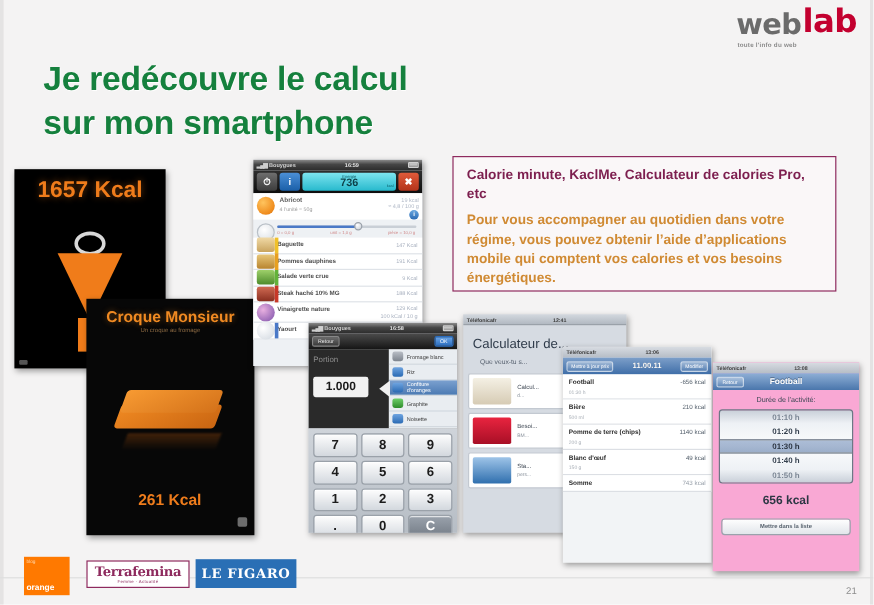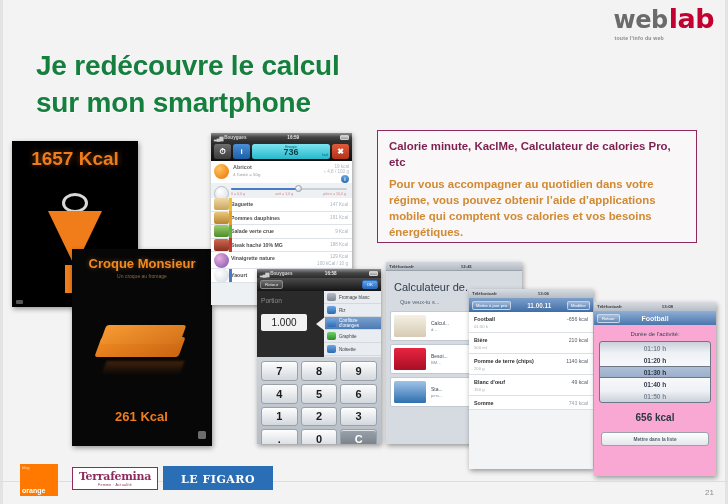--- a/index.html
+++ b/index.html
@@ -187,21 +187,21 @@
   .kp-nav { height: 13px; background: linear-gradient(#4b4b4b,#151515);
             display:flex; align-items:center; justify-content:space-between; padding:0 3px; }
   .kp-back { font-size:4.4px; color:#e7e7e7; background:linear-gradient(#6d6d6d,#3a3a3a);
              border:0.5px solid #888; border-radius:2px; padding:1px 4px; }
   .kp-done { font-size:4.4px; color:#fff; background:linear-gradient(#6ca6e8,#2a6cbd);
              border:0.5px solid #2a6cbd; border-radius:2px; padding:1px 4px; }
   .kp-mid { display:flex; height:66px; background:#2a2a2a; }
   .kp-left { width:54%; position:relative; padding:6px 4px; }
   .kp-label { font-size:6.6px; color:#8d8d8d; }
   .kp-valuebox { margin-top:10px; background:#f2f2f2; border-radius:2px;
-                 font-size:10px; font-weight:normal; color:#1a1a1a; text-align:center; padding:3px 2px; width:46px; }
+                 font-size:10px; font-weight:bold; color:#1a1a1a; text-align:center; padding:3px 2px; width:46px; }
   .kp-arrow { position:absolute; right:-1px; top:26px; width:0; height:0;
               border-top:7px solid transparent; border-bottom:7px solid transparent; border-right:9px solid #f0f0f0; }
   .kp-right { flex:1; background:#e9edf1; overflow:hidden; }
   .kp-item { height:13px; display:flex; align-items:center; gap:3px; padding:0 3px;
              border-bottom:0.5px solid #d3d9df; font-size:4.6px; color:#3d3d3d; }
   .kp-item.sel { background:linear-gradient(#7ba0cf,#4b7ab3); color:#fff; }
   .kp-sw { width:9px; height:8px; border-radius:2px; flex:none; }
   .kp-pad { padding:4px 4px; display:grid; grid-template-columns:repeat(3,1fr); gap:3px;
             background:linear-gradient(#cfd4da,#b4bbc3); height:96px; }
   .kp-key { background:linear-gradient(#fdfdfd,#d3d8de); border:0.5px solid #9aa1a9; border-radius:3px;
@@ -270,21 +270,21 @@
   .footer { position:absolute; left:0; bottom:0; width:728px; height:48px; }
   .orange-logo { position:absolute; left:20px; bottom:8px; width:38px; height:32px;
                  background:#ff7900; color:#fff; }
   .orange-logo .tag { position:absolute; left:2px; top:1px; font-size:4px; color:#ffd9b0; }
   .orange-logo .nm { position:absolute; left:2px; bottom:2px; font-size:7px; font-weight:bold; color:#fff; }
   .terra-logo { position:absolute; left:72px; bottom:14px; padding:2px 6px;
                 border:1px solid #8e2a5e; background:#fff; }
   .terra-logo .t1 { font-size:11px; font-weight:bold; color:#8e2a5e; letter-spacing:-0.3px;
                     font-family:"DejaVu Serif", serif; }
   .terra-logo .t2 { font-size:3.6px; color:#8e2a5e; text-align:center; letter-spacing:0.3px; }
-  .figaro-logo { position:absolute; left:163px; bottom:14px; padding:3px 18px; background:#2a6fb5; }
+  .figaro-logo { position:absolute; left:163px; bottom:14px; padding:3px 5px; background:#2a6fb5; }
   .figaro-logo .f { font-size:11px; font-weight:bold; color:#fff; letter-spacing:0.5px;
                     font-family:"DejaVu Serif", serif; }
   .pagenum { position:absolute; right:14px; bottom:7px; font-size:8px; color:#8d8d8d; }
   .footer-line { position:absolute; left:0; bottom:22px; width:728px; height:1px; background:#dedede; }
 </style>
 </head>
 <body>
 
 <div class="slide">
   <div class="slide-edge-l"></div>

